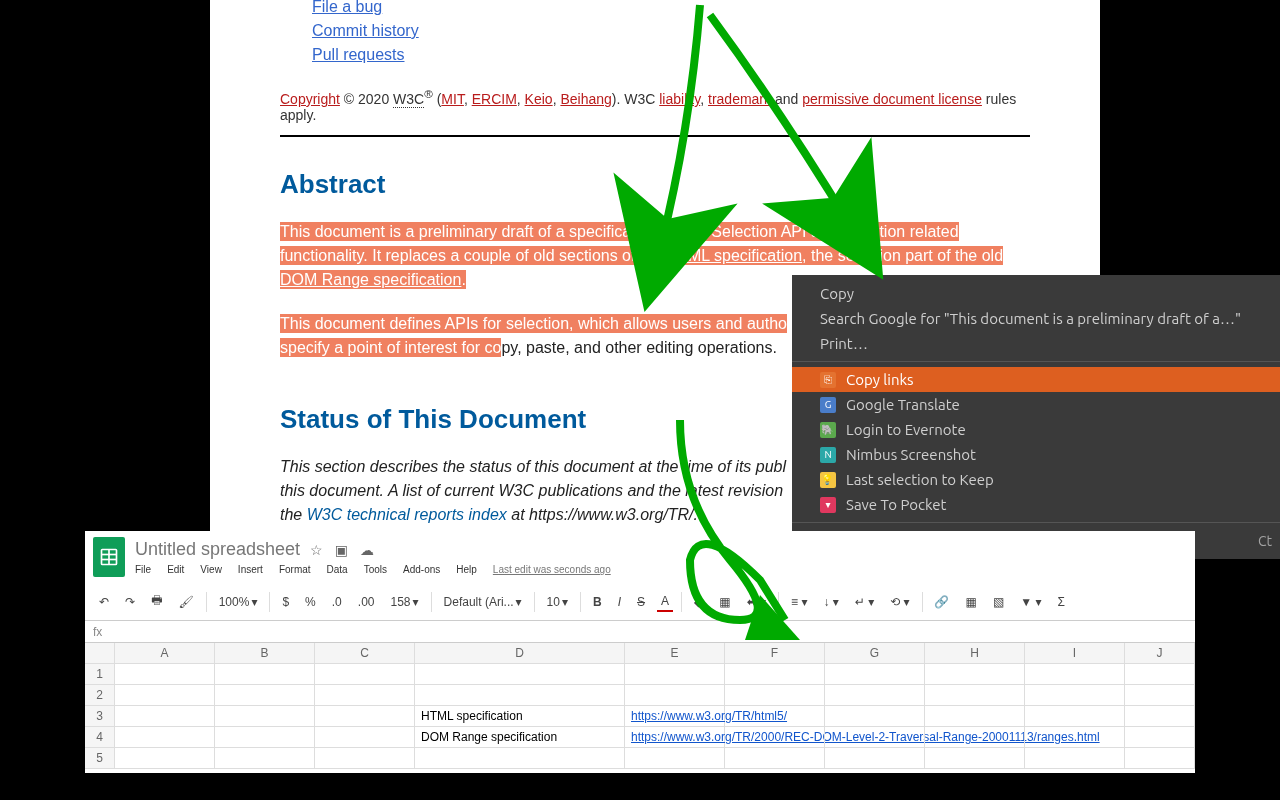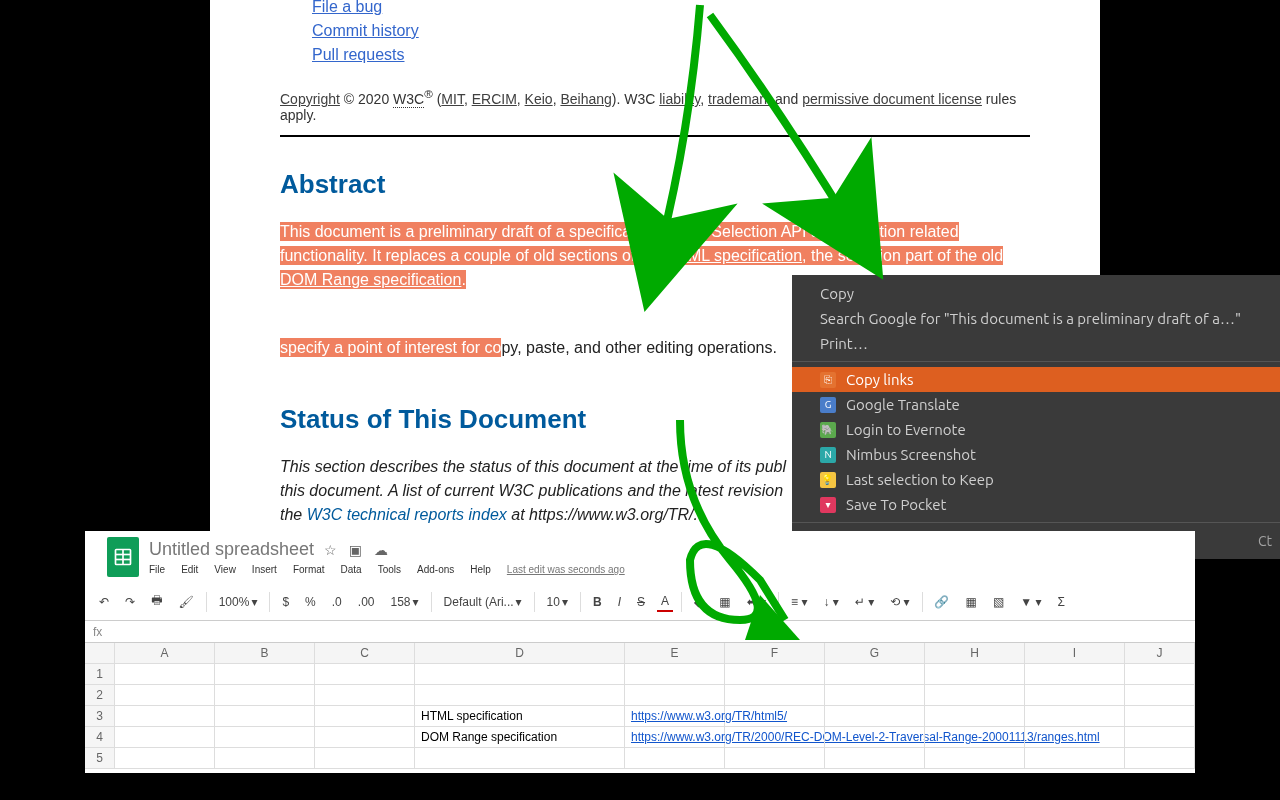--- a/index.html
+++ b/index.html
@@ -2,21 +2,21 @@
 <html><head>
 <meta charset="utf-8">
 <style>
 * { margin: 0; padding: 0; box-sizing: border-box; }
 body { width: 1280px; height: 800px; background: #000; font-family: Arial, sans-serif; position: relative; overflow: hidden; }
 
 .doc-panel { position: absolute; left: 210px; top: 0; width: 890px; height: 531px; background: #fff; padding: 0 70px; overflow: hidden; }
 .doc-links { margin-top: -5px; margin-left: 32px; }
 .doc-links a { display: block; color: #3366cc; text-decoration: underline; font-size: 16px; line-height: 24px; width: fit-content; }
 .copyright { margin-top: 20px; font-size: 14px; color: #333; }
-.copyright a { color: #404040; text-decoration: underline; }
+.copyright a { color: #b91c1c; text-decoration: underline; }
 .copyright .dotted { text-decoration: none; border-bottom: 1px dotted #333; color: #333; }
 hr { margin-top: 12px; border: none; border-top: 2px solid #000; }
 h2 { color: #005a9c; font-size: 26px; font-weight: bold; margin-top: 32px; }
 .para { font-size: 16px; line-height: 24px; margin-top: 20px; color: #222; }
 .highlight { background: #f08060; color: #fff; padding: 1px 0; }
 .underline-link { text-decoration: underline; }
 .italic { font-style: italic; }
 
 .context-menu { position: absolute; left: 792px; top: 275px; width: 488px; background: #3a3a3a; color: #cfcfcf; font-size: 15px; font-family: Ubuntu, Arial, sans-serif; padding: 6px 0; }
 .menu-item { padding: 4px 28px; display: flex; align-items: center; gap: 10px; cursor: pointer; }
@@ -25,21 +25,21 @@
 .menu-sep { height: 1px; background: #555; margin: 5px 0; }
 .icon-orange { background: #e47230; color: #fff; }
 .icon-blue { background: #4a7dc9; color: #fff; }
 .icon-green { background: #5ba94d; color: #fff; }
 .icon-teal { background: #2ba8a8; color: #fff; }
 .icon-yellow { background: #f5c542; color: #333; }
 .icon-red { background: #e0385f; color: #fff; }
 .ctrl-label { position: absolute; right: 8px; font-size: 14px; color: #a3a3a3; }
 
 .sheets-panel { position: absolute; left: 85px; top: 531px; width: 1110px; height: 242px; background: #fff; font-family: Arial, sans-serif; }
-.sheets-header { display: flex; align-items: center; padding: 6px 8px 0 8px; gap: 10px; margin-left: 14px; }
+.sheets-header { display: flex; align-items: center; padding: 6px 8px 0 8px; gap: 10px; }
 .sheets-logo { width: 32px; height: 40px; background: #0f9d58; border-radius: 2px; display: flex; align-items: center; justify-content: center; }
 .sheets-logo svg { width: 20px; height: 20px; }
 .sheets-title-row { display: flex; align-items: center; gap: 10px; }
 .sheets-title { font-size: 18px; color: #777; }
 .sheets-title-icons { display: flex; gap: 12px; color: #666; font-size: 14px; }
 .sheets-menus { display: flex; gap: 16px; font-size: 10px; color: #333; margin-top: 4px; }
 .sheets-menus span { cursor: pointer; }
 .last-edit { color: #777; text-decoration: underline; }
 .toolbar { display: flex; align-items: center; gap: 8px; padding: 6px 10px; border-bottom: 1px solid #ccc; font-size: 12px; color: #444; margin-top: 6px; }
 .toolbar .tb-item { padding: 2px 4px; display: inline-flex; align-items: center; gap: 2px; }
@@ -65,21 +65,21 @@
   </div>
   <div class="copyright">
     <a>Copyright</a><span> © 2020 </span><span class="dotted">W3C</span><sup>®</sup><span> (</span><a>MIT</a><span>, </span><a>ERCIM</a><span>, </span><a>Keio</a><span>, </span><a>Beihang</a><span>). W3C </span><a>liability</a><span>, </span><a>trademark</a><span> and </span><a>permissive document license</a><span> rules apply.</span>
   </div>
   <hr>
   <h2>Abstract</h2>
   <p class="para">
     <span class="highlight"><span>This document is a preliminary draft of a specification for the Selection API and selection related functionality. It replaces a couple of old sections of the </span><span class="underline-link">HTML specification</span><span>, the selection part of the old </span><span class="underline-link">DOM Range specification</span><span>.</span></span>
   </p>
   <p class="para">
-    <br>
+    <span class="highlight"><span>This document defines APIs for selection, which allows users and autho</span></span><br>
     <span class="highlight"><span>specify a point of interest for co</span></span><span>py, paste, and other editing operations.</span>
   </p>
   <h2 style="margin-top:44px">Status of This Document</h2>
   <p class="para italic">
     <span>This section describes the status of this document at the time of its publ</span><br>
     <span>this document. A list of current </span><span class="dotted">W3C</span><span> publications and the latest revision </span><br>
     <span>the </span><a style="color:#005a9c">W3C technical reports index</a><span> at https://www.w3.org/TR/.</span>
   </p>
 </div>
 

